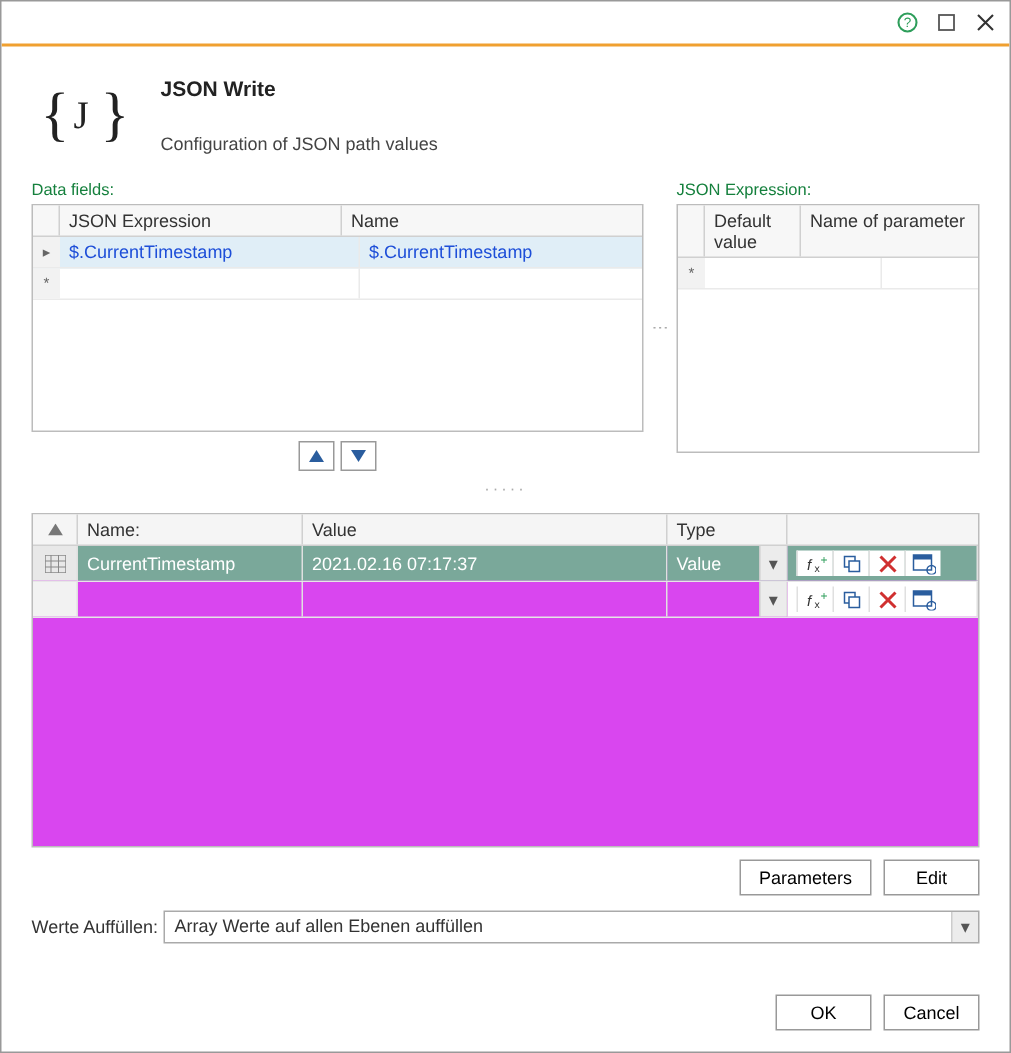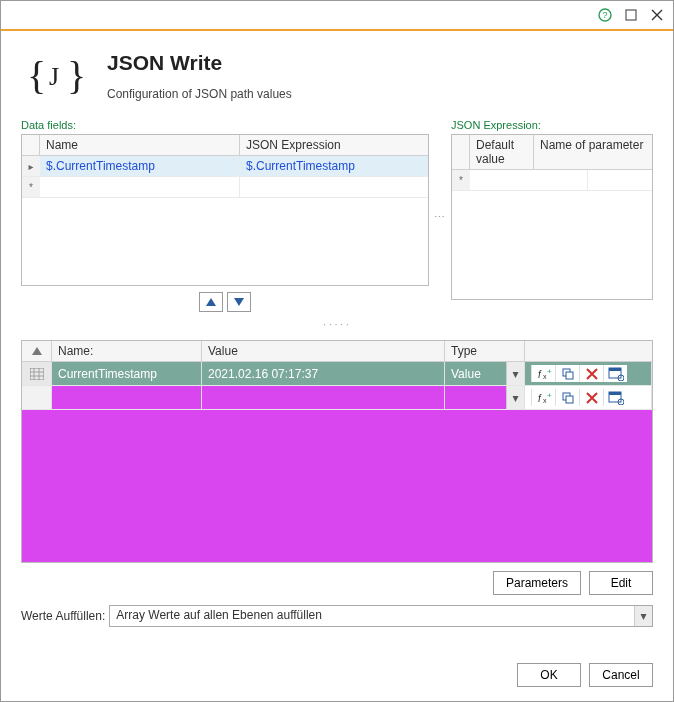--- a/index.html
+++ b/index.html
@@ -1,21 +1,21 @@
 <!DOCTYPE html>
 <html><head>
 <meta charset="utf-8">
 <style>
 * { box-sizing: border-box; margin: 0; padding: 0; }
 body { font-family: "Segoe UI", Tahoma, sans-serif; font-size: 12px; color: #333; background: #fff; width: 674px; height: 702px; border: 1px solid #999; position: relative; }
 .titlebar { height: 30px; display: flex; justify-content: flex-end; align-items: center; padding: 0 8px; border-bottom: 2px solid #f0a030; gap: 10px; }
 .titlebar .tb-icon { width: 16px; height: 16px; display: flex; align-items: center; justify-content: center; cursor: pointer; }
 .header { display: flex; padding: 20px 26px 18px 26px; gap: 20px; align-items: flex-start; }
 .header-icon { flex: 0 0 60px; height: 50px; }
-.header-text h1 { font-size: 21px; font-weight: 600; color: #222; margin-bottom: 12px; }
+.header-text h1 { font-size: 14px; font-weight: 600; color: #222; margin-bottom: 22px; }
 .header-text p { font-size: 12px; color: #444; }
 .content { padding: 0 20px; }
 .split { display: flex; gap: 6px; }
 .panel-left { flex: 0 0 408px; }
 .panel-right { flex: 1; }
 .panel-label { font-size: 11px; color: #15803d; margin-bottom: 3px; }
 .grid { border: 1px solid #bcbcbc; background: #fff; }
 .grid-head { display: flex; background: #f7f7f7; border-bottom: 1px solid #d0d0d0; }
 .grid-head-cell { padding: 3px 6px; border-right: 1px solid #d0d0d0; font-size: 12px; color: #333; }
 .grid-head-cell:last-child { border-right: none; }
@@ -98,22 +98,22 @@
   </div>
 </div>
 
 <div class="content">
   <div class="split">
     <div class="panel-left">
       <div class="panel-label">Data fields:</div>
       <div class="grid df-grid">
         <div class="grid-head">
           <div class="grid-head-cell" style="flex:0 0 18px"></div>
+          <div class="grid-head-cell" style="flex:1">JSON Expression</div>
           <div class="grid-head-cell" style="flex:0 0 200px">Name</div>
-          <div class="grid-head-cell" style="flex:1">JSON Expression</div>
         </div>
         <div class="grid-body">
           <div class="grid-row selected">
             <div class="rowmark">▸</div>
             <div class="grid-cell" style="flex:0 0 200px">$.CurrentTimestamp</div>
             <div class="grid-cell" style="flex:1">$.CurrentTimestamp</div>
           </div>
           <div class="grid-row">
             <div class="rowmark">*</div>
             <div class="grid-cell" style="flex:0 0 200px"></div>

